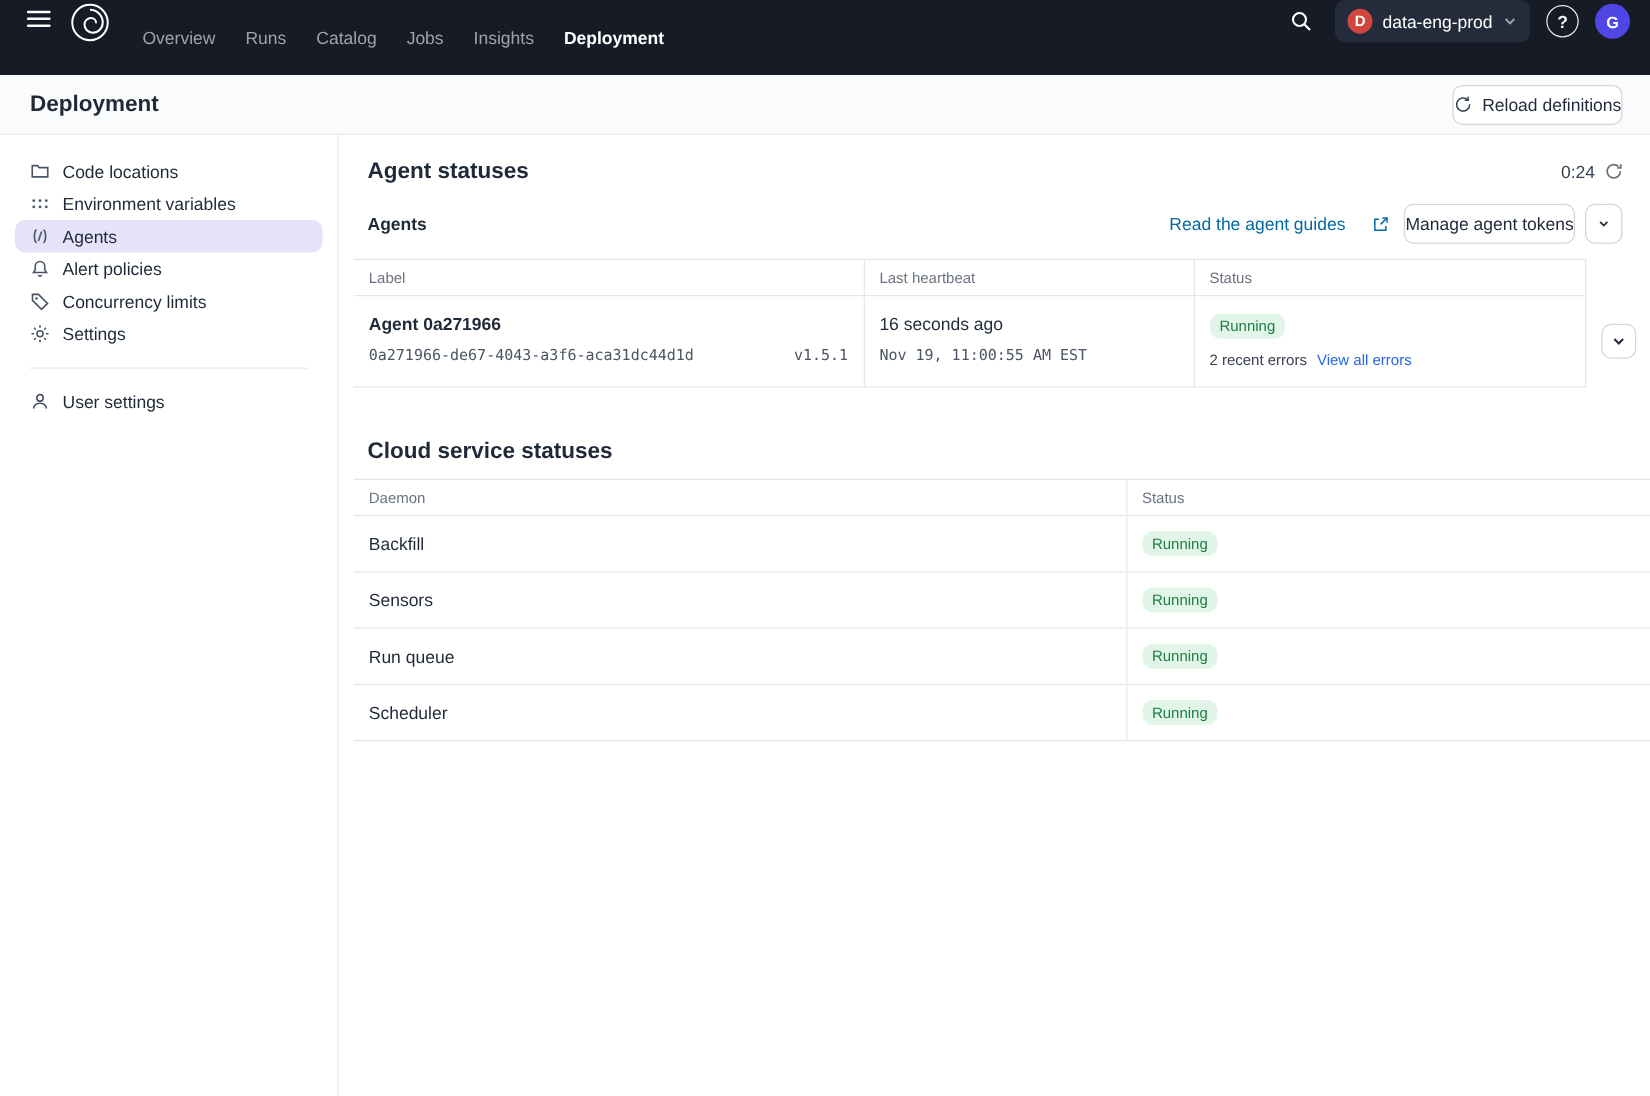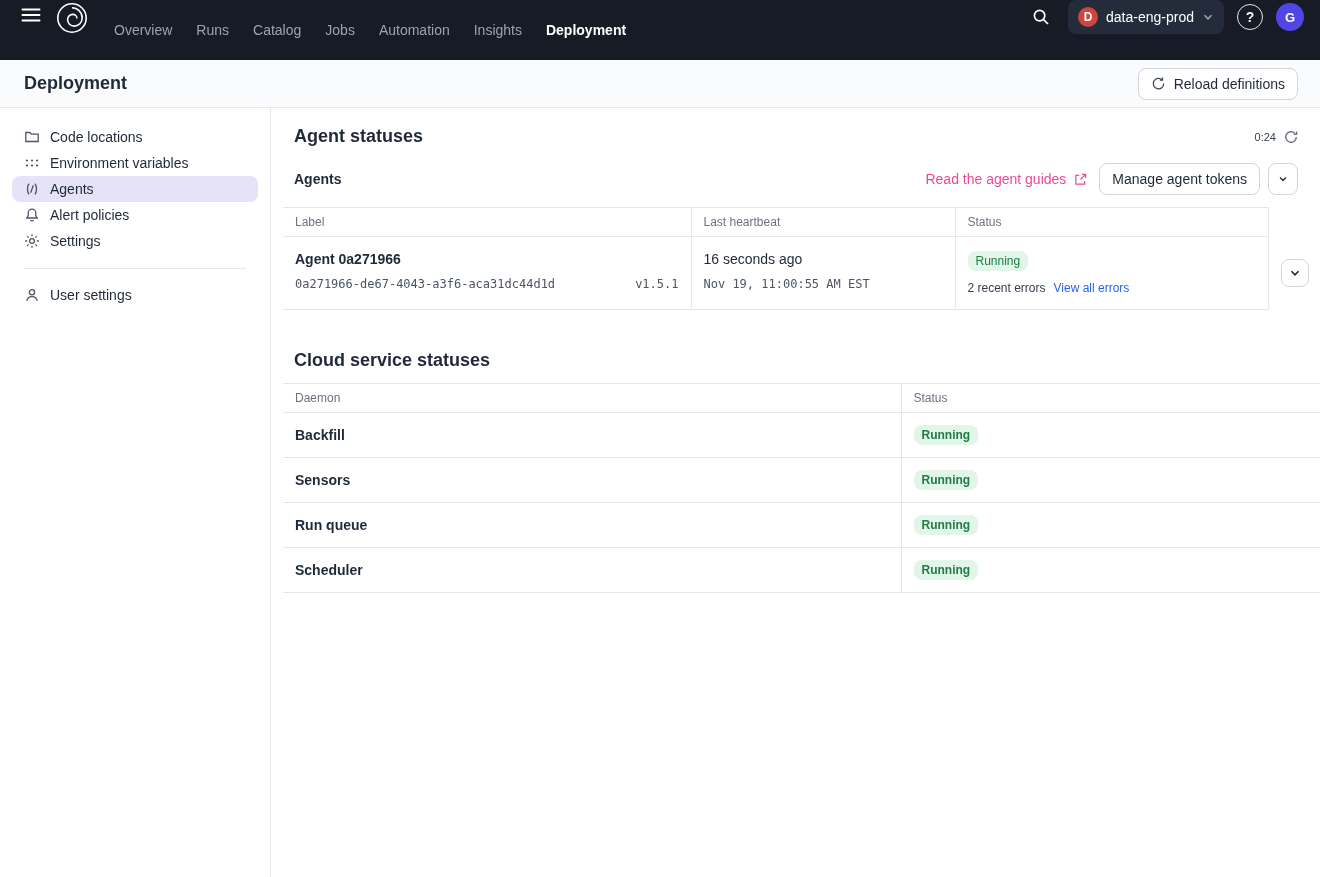--- a/index.html
+++ b/index.html
@@ -46,48 +46,48 @@
     font-size: 13px; font-weight: 600; cursor: pointer;
   }
 
   
   .page-header {
     height: 48px; background: #fafbfc; border-bottom: 1px solid #e5e7eb;
     display: flex; align-items: center; justify-content: space-between; padding: 0 22px 0 24px;
   }
   .page-title { font-size: 18px; font-weight: 600; }
   .btn {
-    display: inline-flex; align-items: center; gap: 8px; height: 32px; padding: 0 12px;
+    display: inline-flex; align-items: center; gap: 8px; height: 32px; padding: 0 0;
     background: #fff; border: 1px solid #d1d5db; border-radius: 8px;
     font-family: inherit; font-size: 14px; color: #1f2937; cursor: pointer; white-space: nowrap;
   }
   .btn .icn { color: #374151; }
 
   
   .layout { display: flex; height: 769px; }
   .sidebar { width: 271px; flex-shrink: 0; border-right: 1px solid #e5e7eb; padding-top: 16px; }
   .side-item {
     display: flex; align-items: center; gap: 10px; height: 26px; padding: 0 24px;
     cursor: pointer; color: #1f2937;
   }
   .side-item .icn { color: #4b5563; display: flex; flex-shrink: 0; }
   .side-item.active { background: #e6e3f8; border-radius: 8px; margin: 0 12px; padding: 0 12px; }
   .side-divider { border-top: 1px solid #e5e7eb; margin: 14px 24px 13px 24px; }
   .ext-icn { margin-left: auto; color: #6b7280; display: flex; }
 
   .main { flex: 1; min-width: 0; padding-top: 18px; }
   .section-head { display: flex; align-items: center; justify-content: space-between; padding: 0 22px 0 23px; gap: 16px; }
   h2 { font-size: 18px; font-weight: 600; color: #1f2937; }
-  .countdown { display: flex; align-items: center; gap: 8px; color: #374151; font-size: 11px; }
+  .countdown { display: flex; align-items: center; gap: 8px; color: #374151; font-size: 14px; }
   .countdown .icn { color: #6b7280; cursor: pointer; }
 
   .agents-bar { display: flex; align-items: center; justify-content: space-between; padding: 0 22px 0 23px; margin-top: 16px; }
   h3 { font-size: 14px; font-weight: 700; }
   .agents-actions { display: flex; align-items: center; gap: 12px; }
-  .link { color: #ec4899; display: inline-flex; align-items: center; gap: 8px; font-size: 14px; cursor: pointer; text-decoration: none; }
+  .link { color: #0369a1; display: inline-flex; align-items: center; gap: 22px; font-size: 14px; cursor: pointer; text-decoration: none; }
   .caret-btn {
     width: 30px; height: 32px; border: 1px solid #d1d5db; border-radius: 8px; background: #fff;
     display: flex; align-items: center; justify-content: center; cursor: pointer; color: #1f2937; margin-left: -4px;
   }
 
   table { border-collapse: collapse; width: calc(100% - 12px); margin-left: 12px; margin-top: 12px; table-layout: fixed; }
   th {
     font-size: 12px; font-weight: 400; color: #6b7280; text-align: left;
     padding: 7px 12px; border-top: 1px solid #e5e7eb; border-bottom: 1px solid #e5e7eb;
   }
@@ -104,21 +104,21 @@
   }
   .status-sub { display: flex; gap: 8px; margin-top: 10px; font-size: 12px; color: #374151; align-items: baseline; }
   .link-sm { color: #2563eb; font-size: 12px; cursor: pointer; }
   .expand-cell { vertical-align: middle; text-align: center; }
   .expand-btn {
     width: 28px; height: 28px; border: 1px solid #d1d5db; border-radius: 8px; background: #fff;
     display: inline-flex; align-items: center; justify-content: center; cursor: pointer; color: #1f2937;
   }
 
   .cloud-title { margin: 40px 22px 0 23px; }
-  .cloud-table td { vertical-align: middle; height: 45px; padding: 0 12px; font-weight: bold; }
+  .cloud-table td { vertical-align: middle; height: 45px; padding: 0 12px; }
 </style>
 </head>
 <body>
 
 <div class="topnav">
   <div class="hamburger">
     <svg width="24" height="24" viewBox="0 0 24 24" fill="none" stroke="currentColor" stroke-width="2" stroke-linecap="round">
         <path d="M3.5 6.5h17M3.5 12h17M3.5 17.5h17"></path>
       </svg>
   </div>
@@ -126,21 +126,20 @@
     <svg width="36" height="36" viewBox="0 0 36 36" fill="none" stroke="#ffffff">
       <circle cx="18" cy="18" r="14.2" stroke-width="1.6"></circle>
       <path stroke-width="1.6" d="M18 7.8c5.6 0 10.2 4.6 10.2 10.2 0 4.5-3.6 8.1-8.1 8.1-3.6 0-6.5-2.9-6.5-6.5 0-2.9 2.3-5.2 5.2-5.2 2.3 0 4.1 1.8 4.1 4.1"></path>
     </svg>
   </div>
   <div class="nav-items">
     <span class="nav-item">Overview</span>
     <span class="nav-item">Runs</span>
     <span class="nav-item">Catalog</span>
     <span class="nav-item">Jobs</span>
-    <span class="nav-item">Automation</span>
     <span class="nav-item">Insights</span>
     <span class="nav-item active">Deployment</span>
   </div>
   <div class="topnav-right">
     <div class="search-btn">
       <svg width="20" height="20" viewBox="0 0 20 20" fill="none" stroke="currentColor" stroke-width="1.7">
           <circle cx="8.6" cy="8.6" r="5.2"></circle>
           <path d="M12.6 12.6L17 17"></path>
         </svg>
     </div>
@@ -204,20 +203,29 @@
       <span>Agents</span>
     </div>
     <div class="side-item">
       <span class="icn">
         <svg width="16" height="16" viewBox="0 0 16 16" fill="none" stroke="currentColor" stroke-width="1.3">
             <path d="M8 2.2a3.8 3.8 0 0 0-3.8 3.8v2.8L2.8 11h10.4l-1.4-2.2V6A3.8 3.8 0 0 0 8 2.2z"></path>
             <path d="M6.6 13a1.5 1.5 0 0 0 2.8 0"></path>
           </svg>
       </span>
       <span>Alert policies</span>
+    </div>
+    <div class="side-item">
+      <span class="icn">
+        <svg width="16" height="16" viewBox="0 0 16 16" fill="none" stroke="currentColor" stroke-width="1.3">
+            <path d="M2 2.5h4.8L14 9.7l-4.8 4.8L2 7.3z"></path>
+            <circle cx="5.2" cy="5.7" r="1" fill="currentColor" stroke="none"></circle>
+          </svg>
+      </span>
+      <span>Concurrency limits</span>
     </div>
     <div class="side-item">
       <span class="icn">
         <svg width="16" height="16" viewBox="0 0 16 16" fill="none" stroke="currentColor" stroke-width="1.3">
             <circle cx="8" cy="8" r="2.4"></circle>
             <path d="M8 1.2v2M8 12.8v2M1.2 8h2M12.8 8h2M3.2 3.2l1.4 1.4M11.4 11.4l1.4 1.4M12.8 3.2l-1.4 1.4M4.6 11.4l-1.4 1.4"></path>
           </svg>
       </span>
       <span>Settings</span>
     </div>

